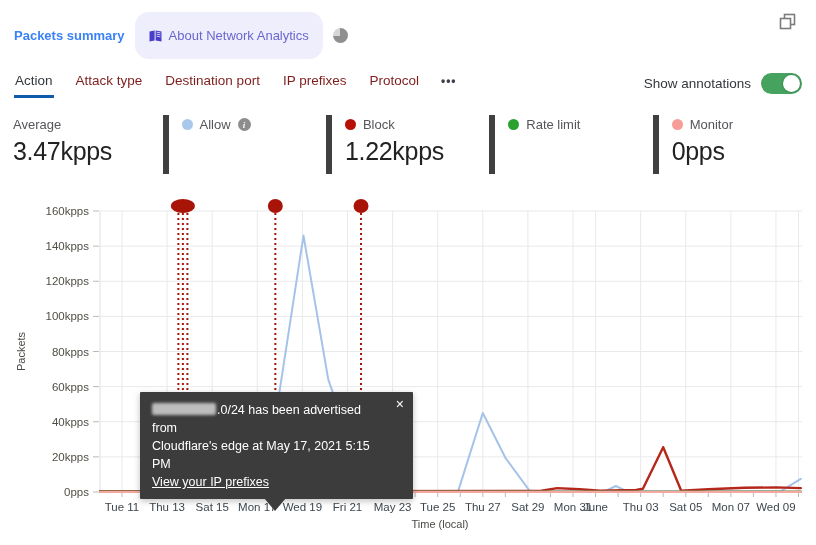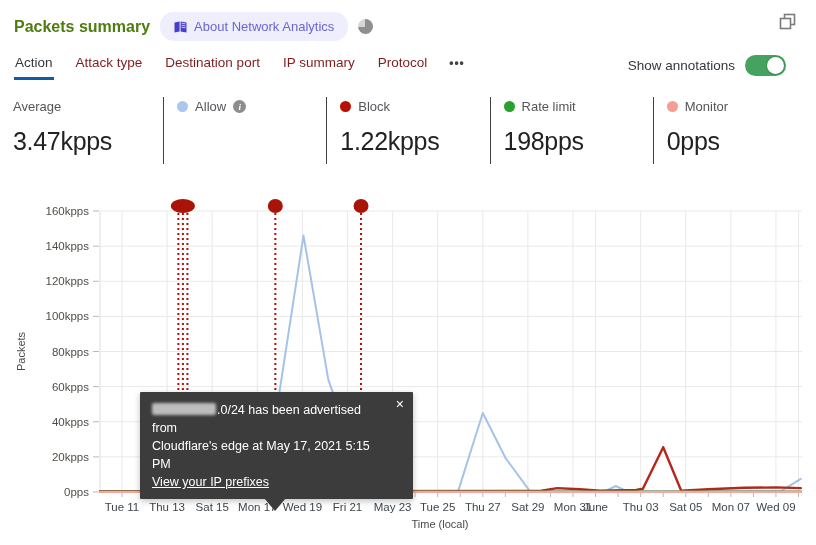--- a/index.html
+++ b/index.html
@@ -1,45 +1,45 @@
 <!DOCTYPE html>
 <html><head>
 <meta charset="utf-8">
 <style>
   * { margin:0; padding:0; box-sizing:border-box; }
   html,body { width:816px; height:545px; background:#fff; font-family:"Liberation Sans",sans-serif; overflow:hidden; }
   body { position:relative; }
 
   
   .header { display:flex; align-items:center; gap:10px; padding:12px 14px 4px 14px; position:relative; z-index:2; }
-  .title { font-size:16px; font-weight:700; color:#4d7c0f; }
-  .badge { display:flex; align-items:center; gap:7px; background:#eeeefc; border-radius:14px; padding:7px 14px; cursor:pointer; }
+  .title { font-size:13px; font-weight:700; color:#3b82f6; }
+  .badge { display:flex; align-items:center; gap:7px; background:#eeeefc; border-radius:14px; padding:16px 14px; cursor:pointer; }
   .badge-label { font-size:13px; color:#6a66cf; }
   .disc-icon { width:15px; height:15px; border-radius:50%;
     background:conic-gradient(#8f8f8f 0 270deg, #d6d6d6 270deg 360deg); }
   .restore-icon { position:absolute; top:13px; right:20px; cursor:pointer; }
 
   
-  .tabbar { display:flex; align-items:flex-end; gap:21px; padding:4px 30px 0 14px; position:relative; z-index:2; }
+  .tabbar { display:flex; align-items:flex-end; gap:21px; padding:4px 14px 0 14px; position:relative; z-index:2; }
   .tab { font-size:13.5px; color:#7f1d1d; padding:6px 1px 7px 1px; border-bottom:3px solid transparent; cursor:pointer; }
   .tab.selected { color:#33383d; border-bottom-color:#0f5cab; }
   .tab-more { font-size:12px; font-weight:700; letter-spacing:1px; color:#3c4248; padding-bottom:10px; cursor:pointer; }
   .tab-right { margin-left:auto; display:flex; align-items:center; gap:10px; padding-bottom:4px;text-align:center; }
   .toggle-label { font-size:13.5px; color:#33383d; }
   .toggle { position:relative; width:41px; height:21px; border-radius:11px; cursor:pointer; }
   .toggle .knob { position:absolute; top:2px; right:2px; width:17px; height:17px; border-radius:50%; background:#fff; box-shadow:0 0 2px rgba(0,0,0,.4); }
 
   
   .stats { display:flex; margin-top:17px; position:relative; z-index:2; }
   .stat { width:186px; padding:2px 0 8px 13px; }
-  .stat + .stat { border-left:1px solid #404040; }
+  .stat + .stat { border-left:6px solid #404040; }
   .stat-label-row { display:flex; align-items:center; gap:7px; font-size:13px; color:#55555a; }
   .dot { width:11px; height:11px; border-radius:50%; display:inline-block; }
   .info-icon { width:13px; height:13px; border-radius:50%; background:#8d8d8d; color:#fff; font-size:9px; font-weight:700; display:inline-flex; align-items:center; justify-content:center; font-family:"Liberation Serif",serif; font-style:italic; }
-  .stat-value { font-size:25px; font-weight:500; color:#222; margin-top:13px; letter-spacing:-0.3px; }
+  .stat-value { font-size:25px; font-weight:500; color:#222; margin-top:5px; letter-spacing:-0.3px; }
 
   
   #chart { position:absolute; left:0; top:0; width:816px; height:545px; z-index:1; }
   #chart text { font-family:"Liberation Sans",sans-serif; }
   .ytick-label { font-size:11.5px; fill:#504e46; }
   .xtick-label { font-size:11.5px; fill:#3d474d; }
   .axis-title { font-size:11px; fill:#4a4a45; }
 
   
   .tooltip { position:absolute; left:140px; top:392px; width:273px; background:#3c3c3c; color:#fff; font-size:12.5px; line-height:18px; padding:9px 26px 8px 12px; z-index:5; border-radius:1px; box-shadow:0 2px 6px rgba(0,0,0,.25); }
@@ -182,21 +182,21 @@
   <svg class="restore-icon" width="17" height="17" viewBox="0 0 17 17">
     <rect x="5.5" y="1.5" width="10" height="10" fill="#fff" stroke="#7c7c7c" stroke-width="1.6"></rect>
     <rect x="1.5" y="5.5" width="10" height="10" fill="#fff" stroke="#7c7c7c" stroke-width="1.6"></rect>
   </svg>
 </div>
 
 <div class="tabbar">
   <div class="tab selected">Action</div>
   <div class="tab">Attack type</div>
   <div class="tab">Destination port</div>
-  <div class="tab">IP summary</div>
+  <div class="tab">IP prefixes</div>
   <div class="tab">Protocol</div>
   <div class="tab-more">•••</div>
   <div class="tab-right">
     <span class="toggle-label">Show annotations</span>
     <div class="toggle" style="background-color: rgb(70, 162, 95);">
       <span class="knob"></span>
     </div>
   </div>
 </div>
 
@@ -219,21 +219,20 @@
       <span class="dot" style="background-color: rgb(182, 15, 5);"></span>
       <span>Block</span>
     </div>
     <div class="stat-value">1.22kpps</div>
   </div>
   <div class="stat">
     <div class="stat-label-row">
       <span class="dot" style="background-color: rgb(42, 161, 46);"></span>
       <span>Rate limit</span>
     </div>
-    <div class="stat-value">198pps</div>
   </div>
   <div class="stat">
     <div class="stat-label-row">
       <span class="dot" style="background-color: rgb(247, 157, 151);"></span>
       <span>Monitor</span>
     </div>
     <div class="stat-value">0pps</div>
   </div>
 </div>
 

